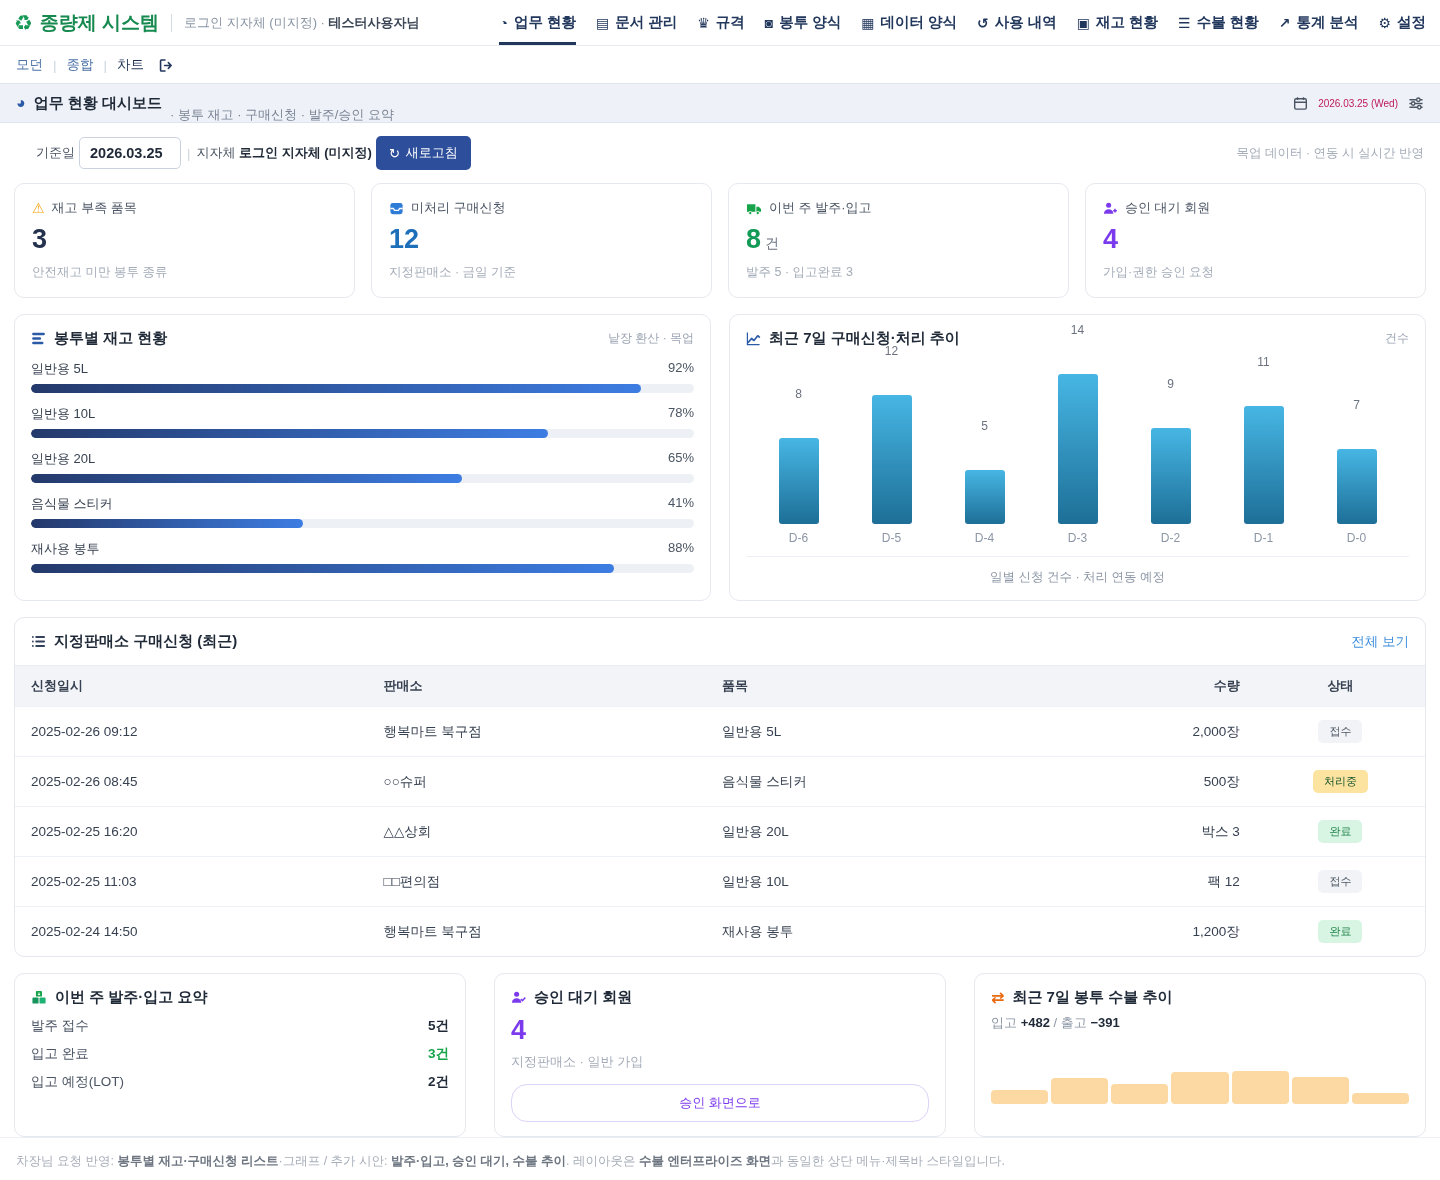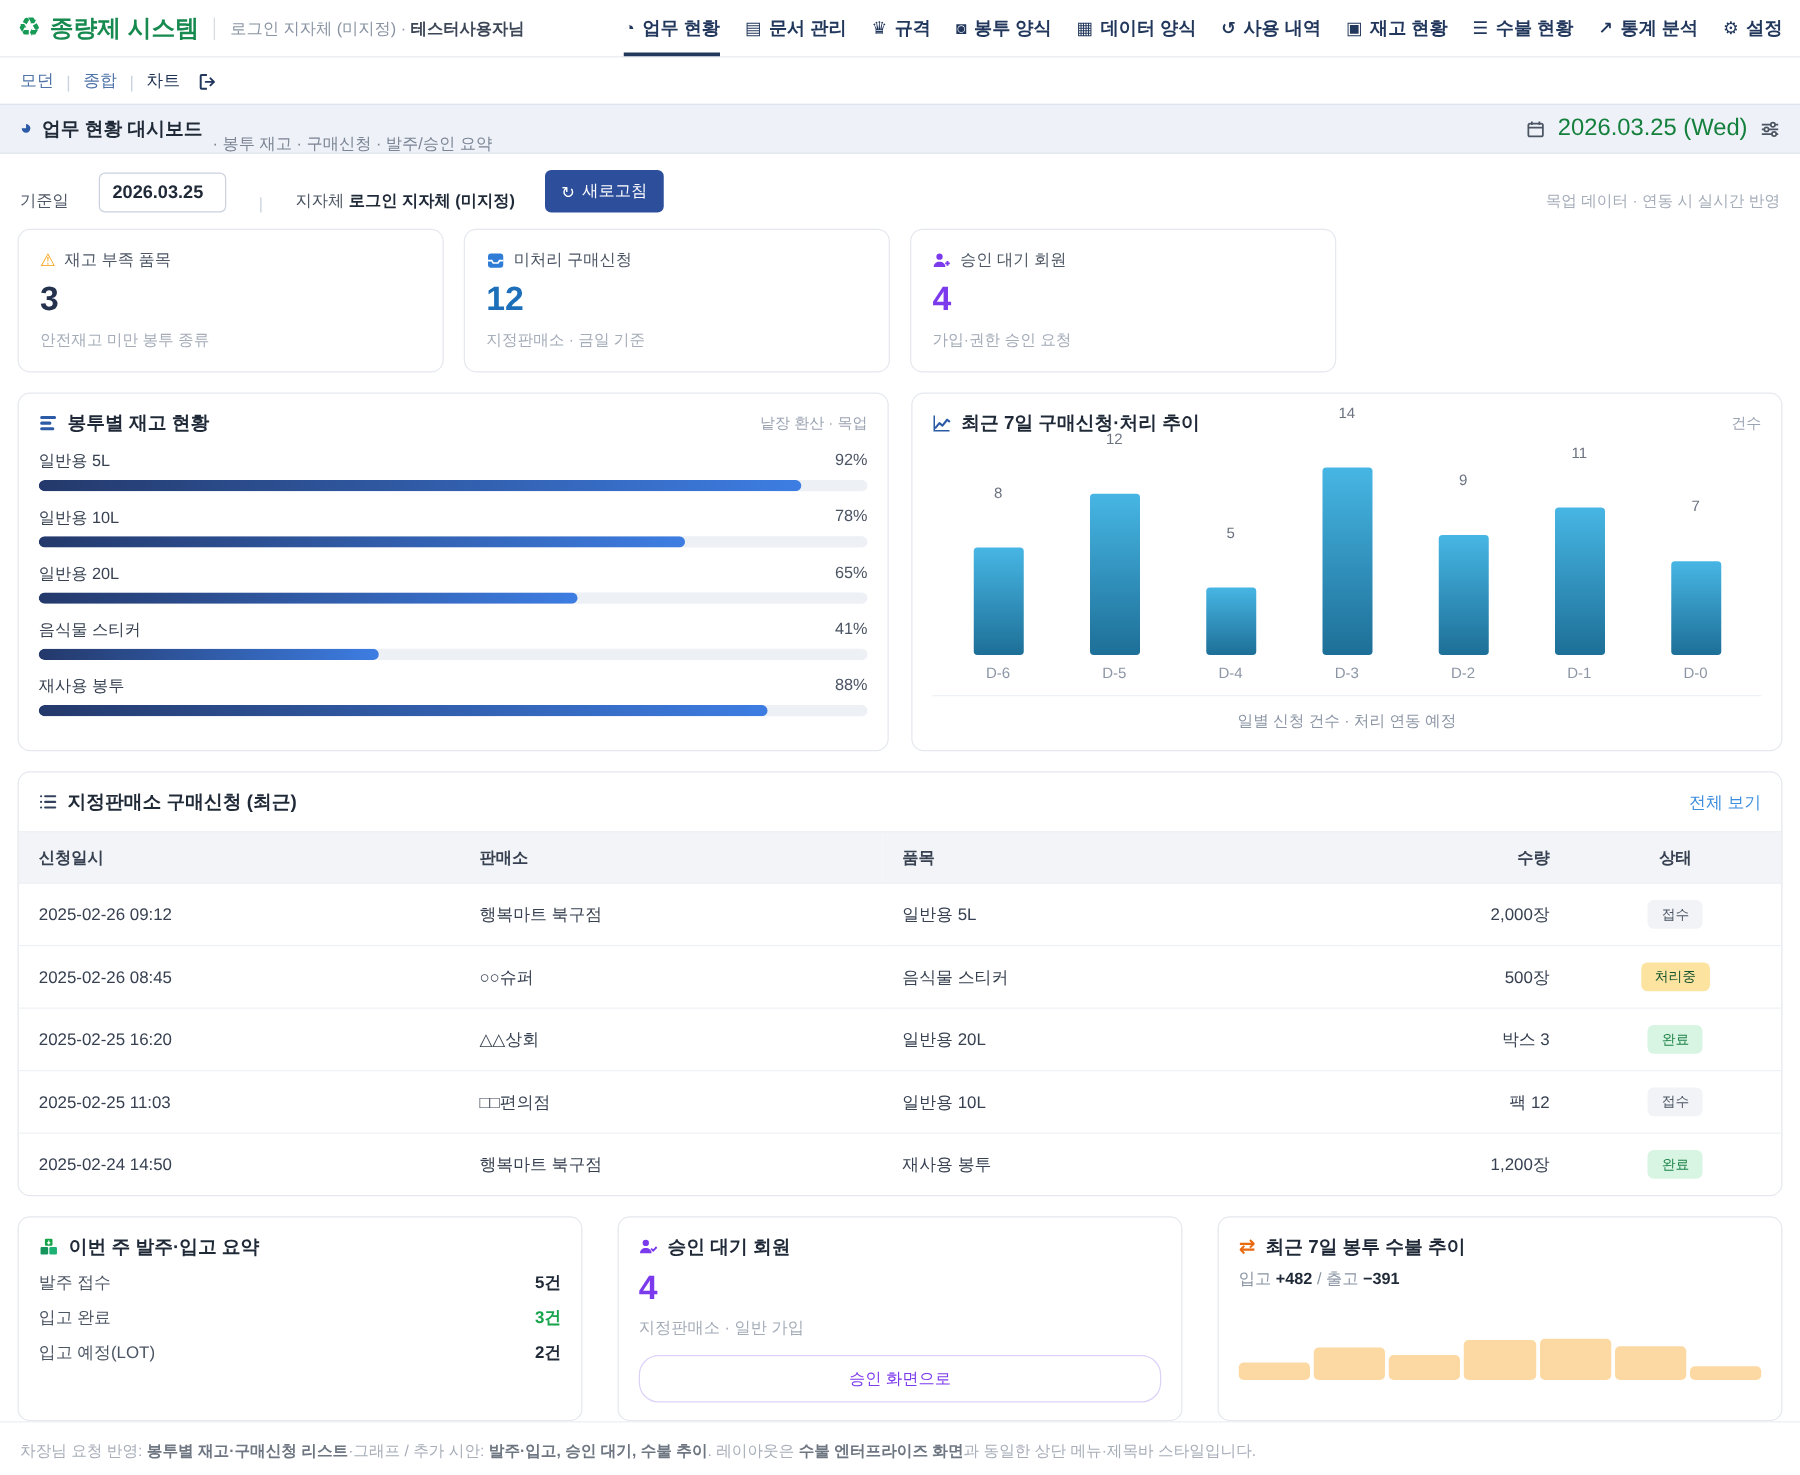--- a/index.html
+++ b/index.html
@@ -30,24 +30,24 @@
   .view-link { color:#4f74a8; cursor:pointer; }
   .view-link.active { color:#1f3354; }
   .view-sep { color:#cbd3dd; }
   .exit-btn { margin-left:4px; cursor:pointer; }
 
   
   .titlebar { display:flex; align-items:center; background:#eef2f8; border-top:1px solid #dfe5ee; border-bottom:1px solid #dfe5ee; padding:0 16px; height:40px; gap:8px; }
   .titlebar .pie { color:#2b5aa6; font-size:16px; }
   .titlebar-title { font-weight:bold; font-size:15px; color:#1f2937; }
   .titlebar-sub { font-size:13px; color:#7b8494;margin-top:24px; }
-  .titlebar-right { margin-left:auto; display:flex; align-items:center; gap:10px; font-size:19px; color:#15803d; }
-
-  
-  .filter-row { display:flex; align-items:flex-end; padding:13px 16px 11px; gap:24px; font-size:13px; color:#4b5563; }
+  .titlebar-right { margin-left:auto; display:flex; align-items:center; gap:10px; font-size:10px; color:#be185d; }
+
+  
+  .filter-row { display:flex; align-items:center; padding:13px 16px 11px; gap:4px; font-size:13px; color:#4b5563;margin-left:20px; }
   .date-input { width:102px; padding:7px 10px; border:1px solid #c9d2de; border-radius:5px; font-weight:bold; font-size:14.5px; color:#1f2937; font-family:inherit; }
   .filter-sep { color:#cbd3dd; margin:0 2px; }
   .org b { color:#1f2937; }
   .refresh-btn { display:flex; align-items:center; gap:6px; background:#2d4f9b; color:#fff; border:none; border-radius:5px; padding:8px 13px; font-size:13px; cursor:pointer; font-family:inherit; }
   .refresh-btn .g { font-size:13px; }
   .filter-hint { margin-left:auto; font-size:12.5px; color:#a4acb8; }
 
   
   .kpi-row { display:grid; grid-template-columns:repeat(4,1fr); gap:16px; padding:2px 14px 0; }
   .kpi-card { border:1px solid #e5e8ee; border-radius:10px; padding:15px 17px 16px; }
@@ -237,20 +237,35 @@
         <span class="icon-wrap" style="color: rgb(46, 124, 214);">
           <svg width="15" height="15" viewBox="0 0 16 16">
             <rect x="1.5" y="2" width="13" height="12" rx="2.5" fill="#2e7cd6"></rect>
             <path d="M1.5 8h3.2l1.2 2h4.2l1.2-2h3.2" fill="none" stroke="#fff" stroke-width="1.4"></path>
           </svg>
         </span>
         <span>미처리 구매신청</span>
       </div>
       <div class="kpi-value" style="color: rgb(29, 111, 186);"><span>12</span></div>
       <div class="kpi-sub">지정판매소 · 금일 기준</div>
+    </section>
+    <section class="kpi-card">
+      <div class="kpi-head">
+        <span class="icon-wrap" style="color: rgb(22, 163, 74);">
+          <svg width="16" height="15" viewBox="0 0 16 16">
+            <rect x="0.5" y="3.5" width="9" height="8" fill="#16a34a"></rect>
+            <path fill="#16a34a" d="M10.5 6h2.6l2.4 2.6v2.9h-5z"></path>
+            <circle cx="4" cy="12.8" r="1.7" fill="#16a34a" stroke="#fff" stroke-width="0.8"></circle>
+            <circle cx="12" cy="12.8" r="1.7" fill="#16a34a" stroke="#fff" stroke-width="0.8"></circle>
+          </svg>
+        </span>
+        <span>이번 주 발주·입고</span>
+      </div>
+      <div class="kpi-value" style="color: rgb(18, 154, 86);"><span>8</span><span class="kpi-unit">건</span></div>
+      <div class="kpi-sub">발주 5 · 입고완료 3</div>
     </section>
     <section class="kpi-card">
       <div class="kpi-head">
         <span class="icon-wrap" style="color: rgb(124, 58, 237);">
           <svg width="15" height="15" viewBox="0 0 16 16">
             <circle cx="6" cy="4.6" r="2.7" fill="#7c3aed"></circle>
             <path fill="#7c3aed" d="M1 13.5c0-2.9 2.2-4.6 5-4.6s5 1.7 5 4.6z"></path>
             <path stroke="#7c3aed" stroke-width="1.6" d="M12.8 8.3v4M10.8 10.3h4"></path>
           </svg>
         </span>

